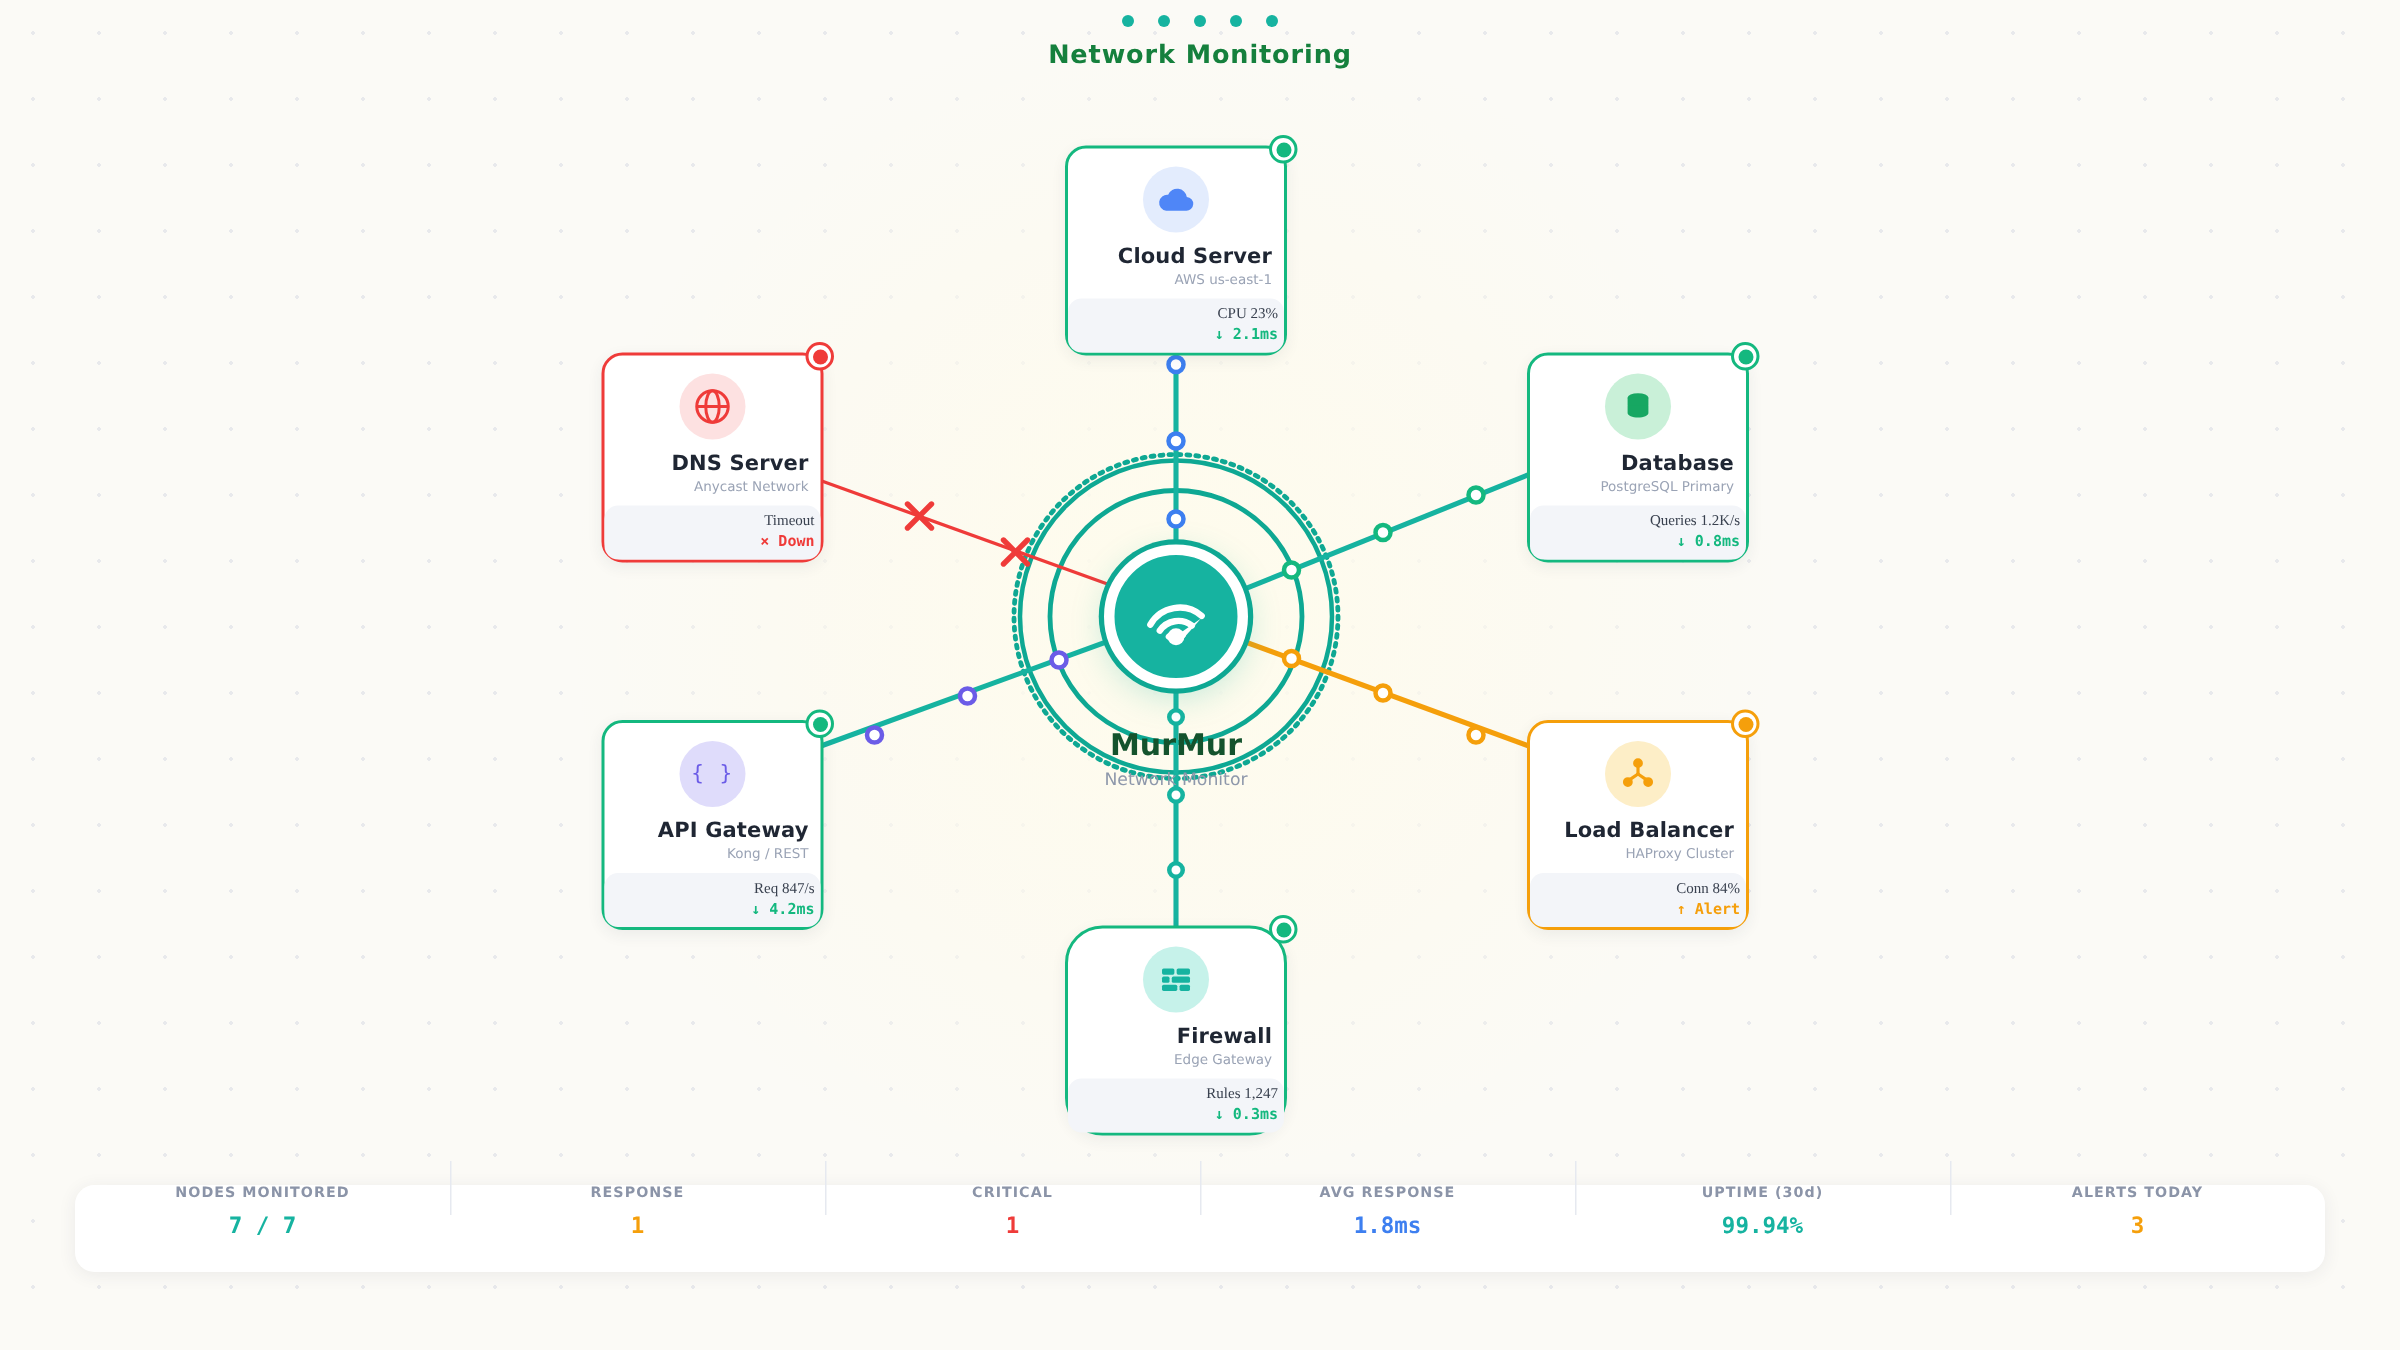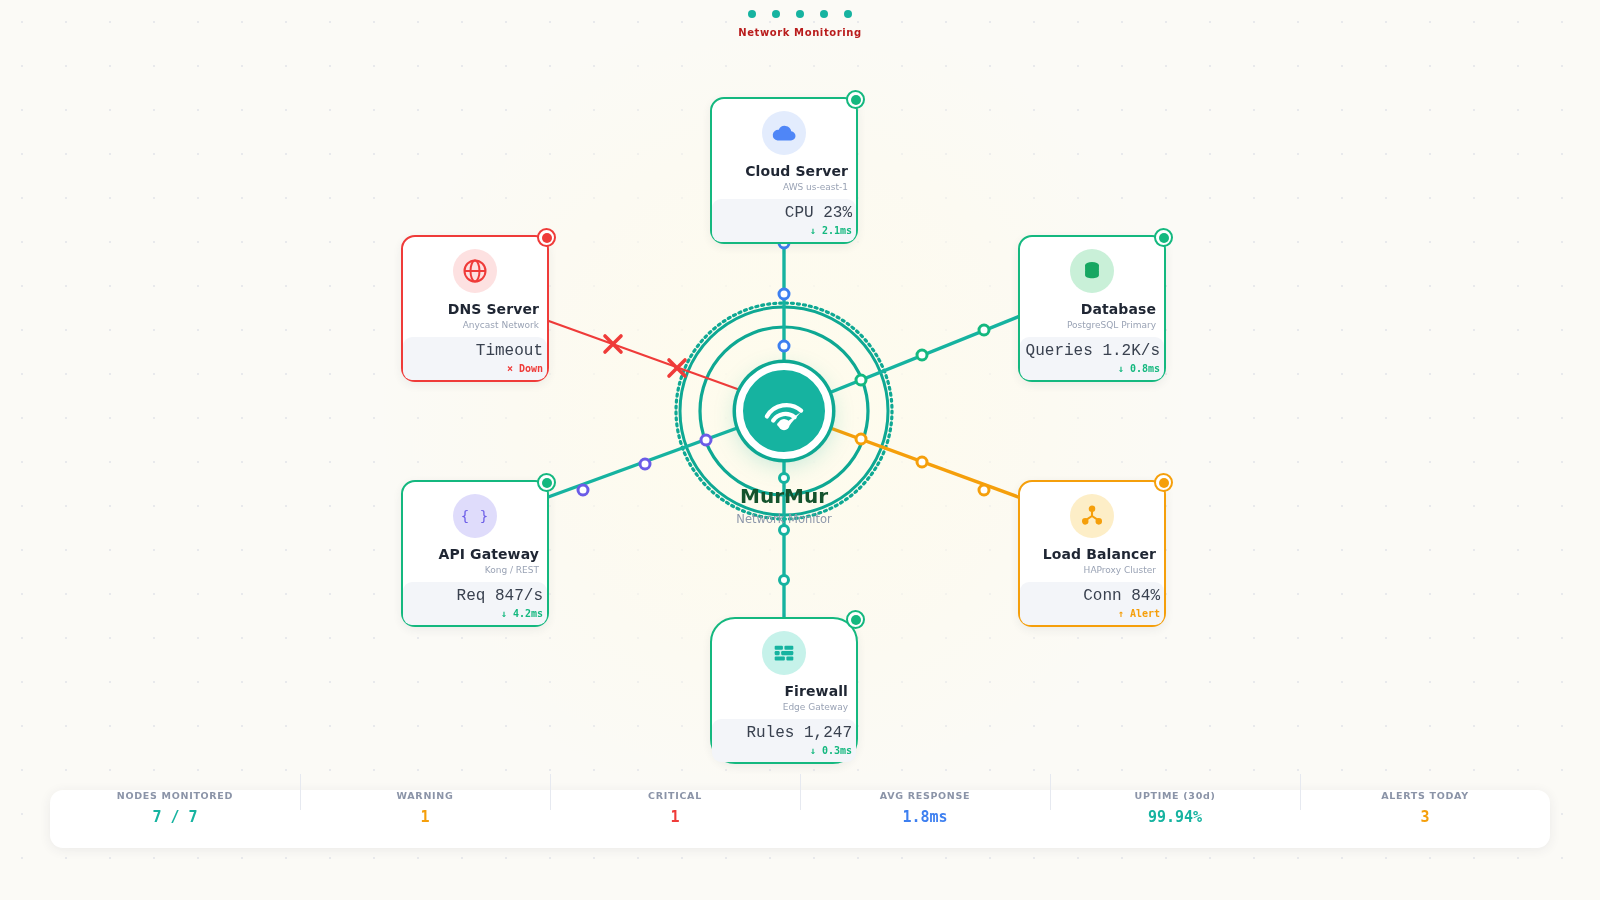--- a/index.html
+++ b/index.html
@@ -26,21 +26,21 @@
   }
 
   
   #header {
     position: absolute; left: 0; top: 10px; width: 1600px;
     text-align: center; z-index: 30;
   }
   #header-dots { display: flex; justify-content: center; gap: 16px; margin-bottom: 9px; }
   #header-dots .hd { width: 8px; height: 8px; border-radius: 50%; background: #16b3a0; }
   #header-title {
-    font-size: 10px; font-weight: bold; letter-spacing: .6px; color: #b91c1c;
+    font-size: 17px; font-weight: bold; letter-spacing: .6px; color: #15803d;
   }
 
   
   #canvas { position: absolute; left: 0; top: 0; width: 1600px; height: 900px; z-index: 5; }
 
   
   .node {
     position: absolute; width: 148px; z-index: 20;
     background: #ffffff;
     border-radius: 14px;
@@ -79,22 +79,22 @@
     font-size: 9px; color: #9aa3b5; margin-top: 3px;
     font-family: "DejaVu Sans", sans-serif;
   }
   .node-metrics {
     margin: 7px -8px 0 -8px;
     background: #f3f5f9;
     border-radius: 9px;
     padding: 5px 4px 6px 4px;
   }
   .node-metric-main {
-    font-family: Liberation Mono, monospace;
-    font-size: 16px; color: #39414f;
+    font-family: Liberation Serif, serif;
+    font-size: 10px; color: #39414f;
   }
   .node-metric-sub {
     font-family: "DejaVu Sans Mono", monospace;
     font-size: 10px; font-weight: bold; margin-top: 3px; color: #14b87f;
   }
   .node-metric-sub.c-critical { color: #ef3b39; }
   .node-metric-sub.c-warning  { color: #f59f0b; }
 
   
   #hub {
@@ -340,21 +340,21 @@
     <div class="node-metric-sub">↓ 0.3ms</div>
   </div>
 </div>
 
 <div id="stats">
   <div class="stat">
     <div class="stat-label">NODES MONITORED</div>
     <div class="stat-value c-teal">7 / 7</div>
   </div>
   <div class="stat">
-    <div class="stat-label">WARNING</div>
+    <div class="stat-label">RESPONSE</div>
     <div class="stat-value c-warning">1</div>
   </div>
   <div class="stat">
     <div class="stat-label">CRITICAL</div>
     <div class="stat-value c-critical">1</div>
   </div>
   <div class="stat">
     <div class="stat-label">AVG RESPONSE</div>
     <div class="stat-value c-blue">1.8ms</div>
   </div>

